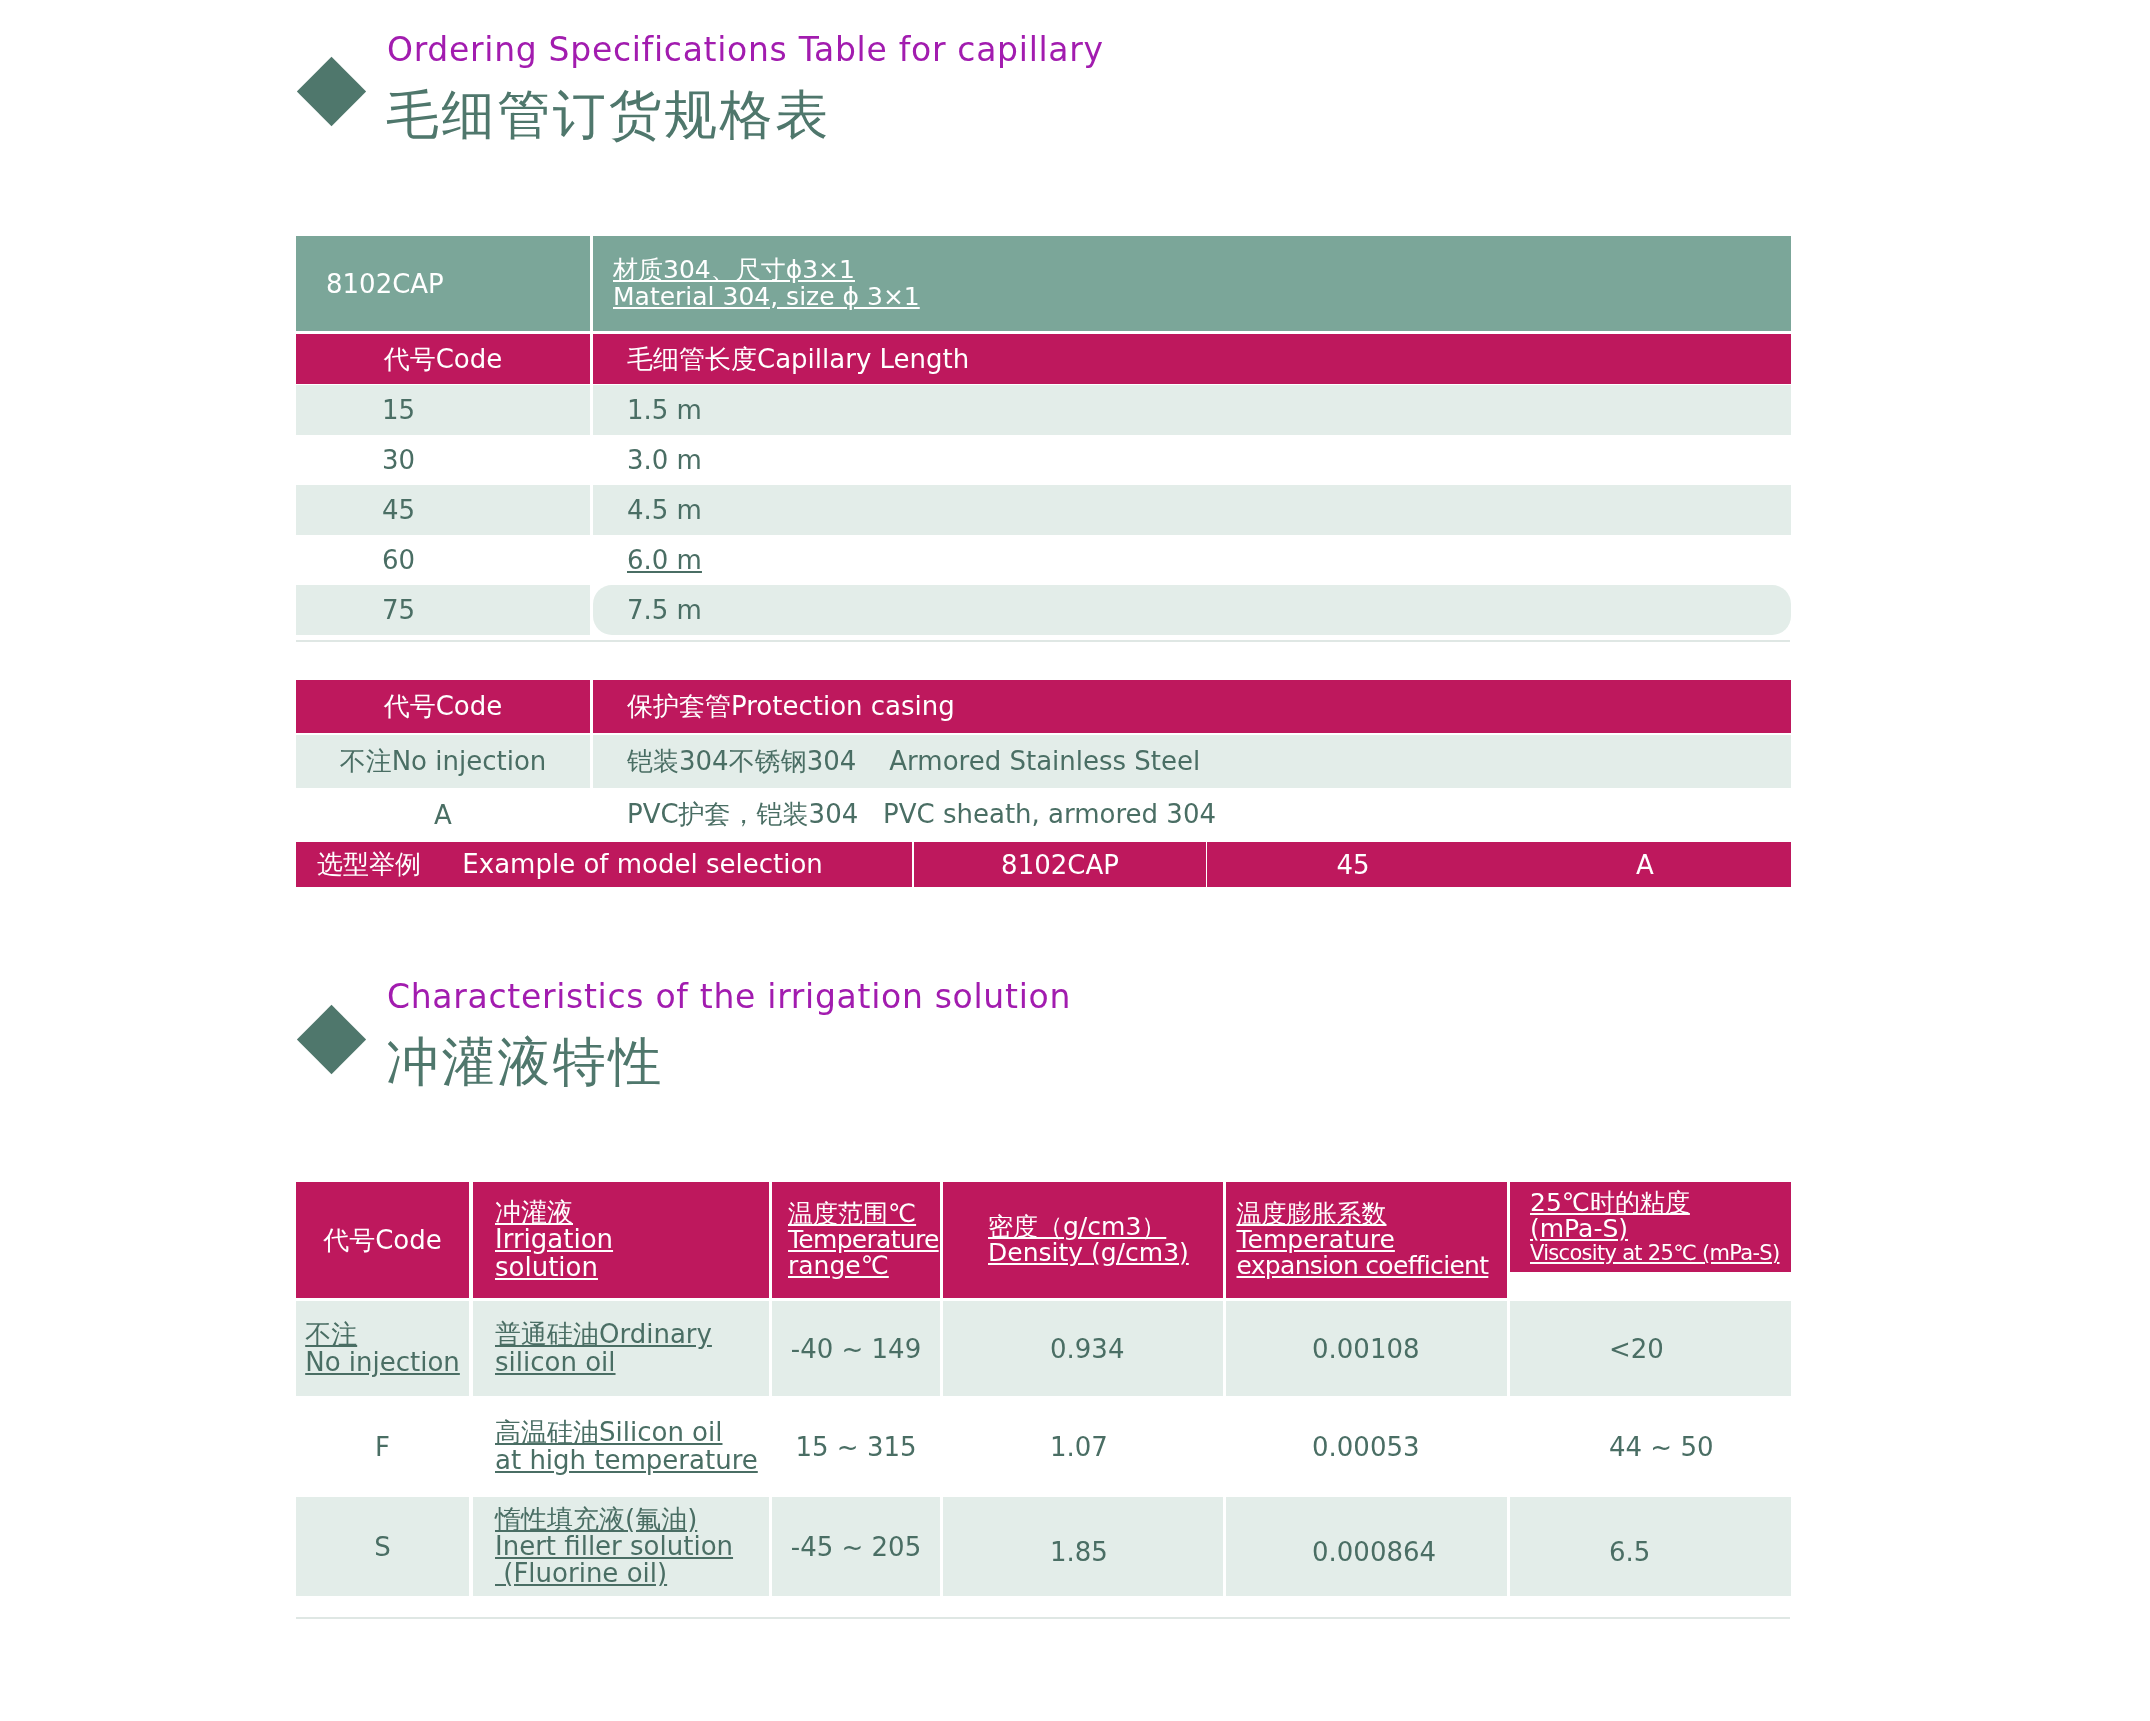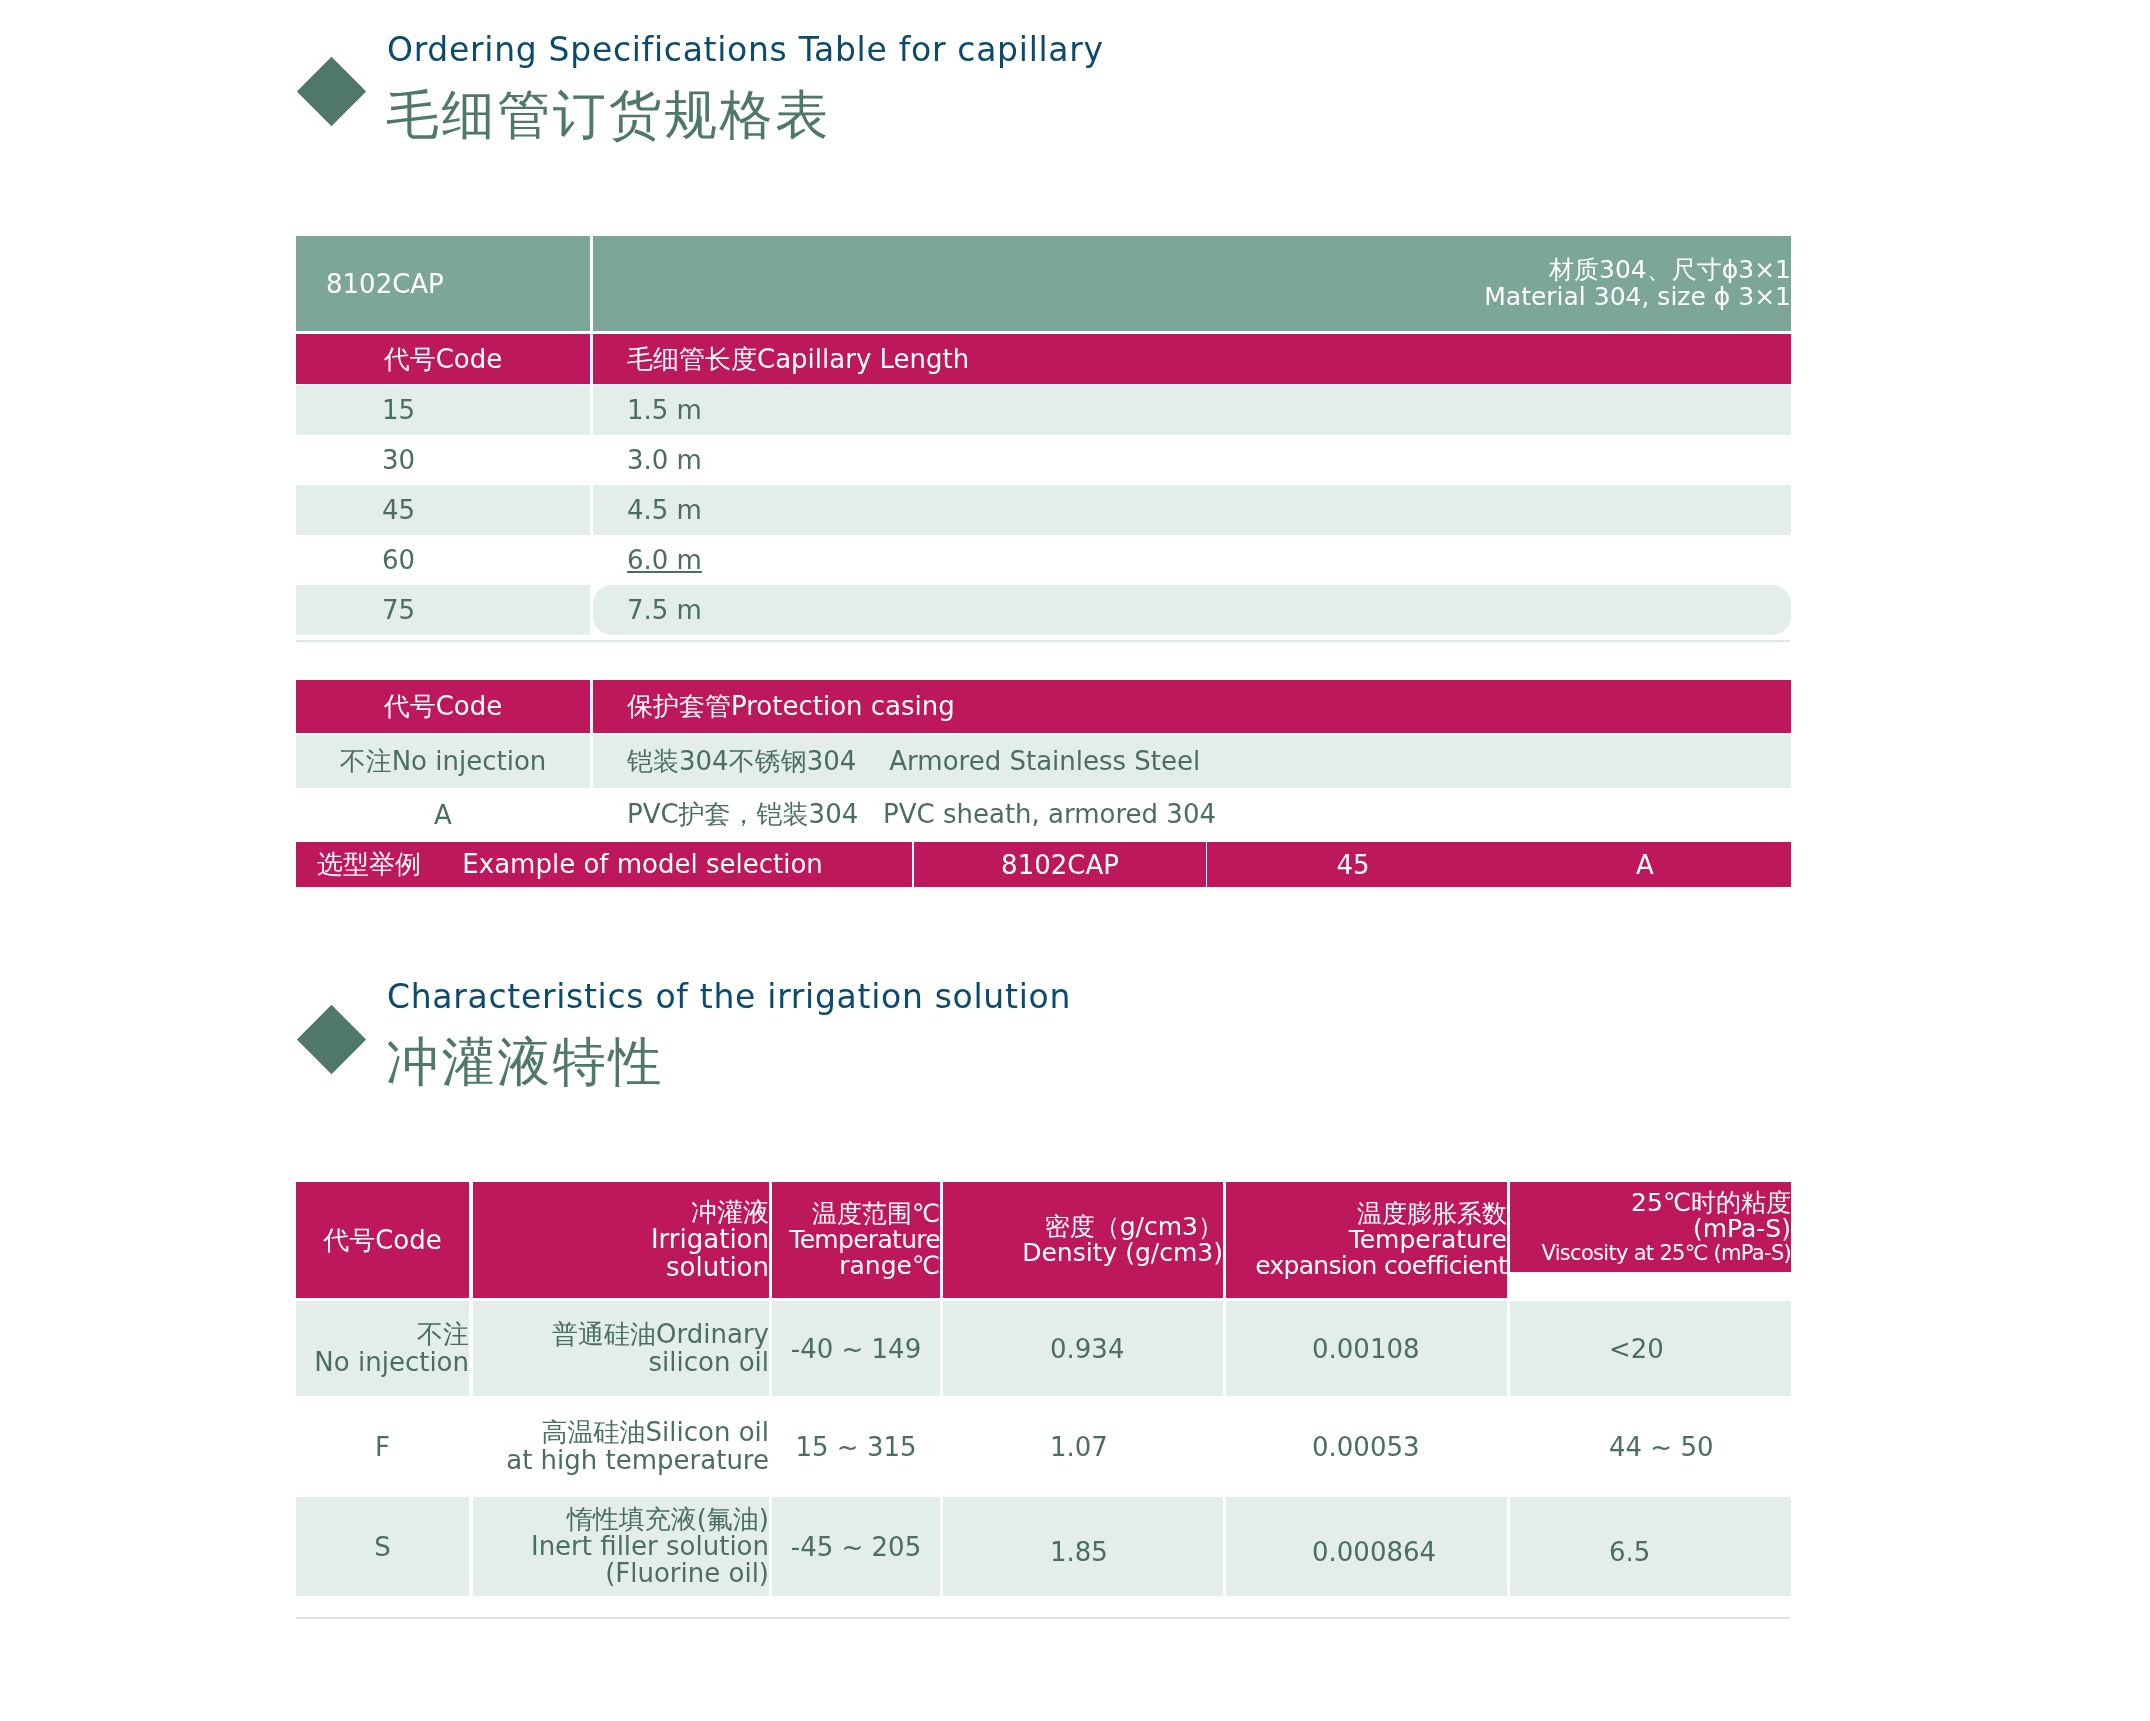--- a/index.html
+++ b/index.html
@@ -1,30 +1,30 @@
 <!DOCTYPE html>
 <html style="font-size:10.5px"><head>
 <meta charset="utf-8">
 <style>
   html, body { margin:0; padding:0; background:#ffffff; }
   body { width:2151px; height:1721px; position:relative; overflow:hidden;
          font-family:"DejaVu Sans","Liberation Sans",sans-serif; color:#4a6e64; }
   .diamond { position:absolute; width:49px; height:49px; background:#4f776c; transform:rotate(45deg); }
-  .title-en { position:absolute; font-size:33px; color:#0c4a6e; white-space:nowrap; letter-spacing:0.7px; }
+  .title-en { position:absolute; font-size:33px; color:#a21caf; white-space:nowrap; letter-spacing:0.7px; }
   .title-cn { position:absolute; font-size:53px; color:#4f776c; white-space:nowrap; letter-spacing:2.6px; }
 
   .cell { position:absolute; box-sizing:border-box; display:flex; align-items:center; white-space:nowrap; }
   .hdr-dark { background:#7ba699; color:#ffffff; }
   .hdr { background:#be185d; color:#ffffff; }
   .row-light { background:#e3ede9; }
   .row-white { background:#ffffff; }
   .c { justify-content:center; text-align:center; }
   .fs38 { font-size:25px; }
   .fs40 { font-size:26px; }
-  .stack { flex-direction:column; align-items:flex-end; justify-content:center; line-height:1.05; }
+  .stack { flex-direction:column; align-items:flex-start; justify-content:center; line-height:1.05;text-decoration:underline; }
   .hline { position:absolute; height:2px; background:#dfe7e4; }
 </style>
 </head>
 <body>
 
 <div class="diamond" style="left:307px;top:67px;"></div>
 <div class="title-en" style="left:387px;top:30px;">Ordering Specifications Table for capillary</div>
 <div class="title-cn" style="left:386px;top:80px;">毛细管订货规格表</div>
 
 <div>

